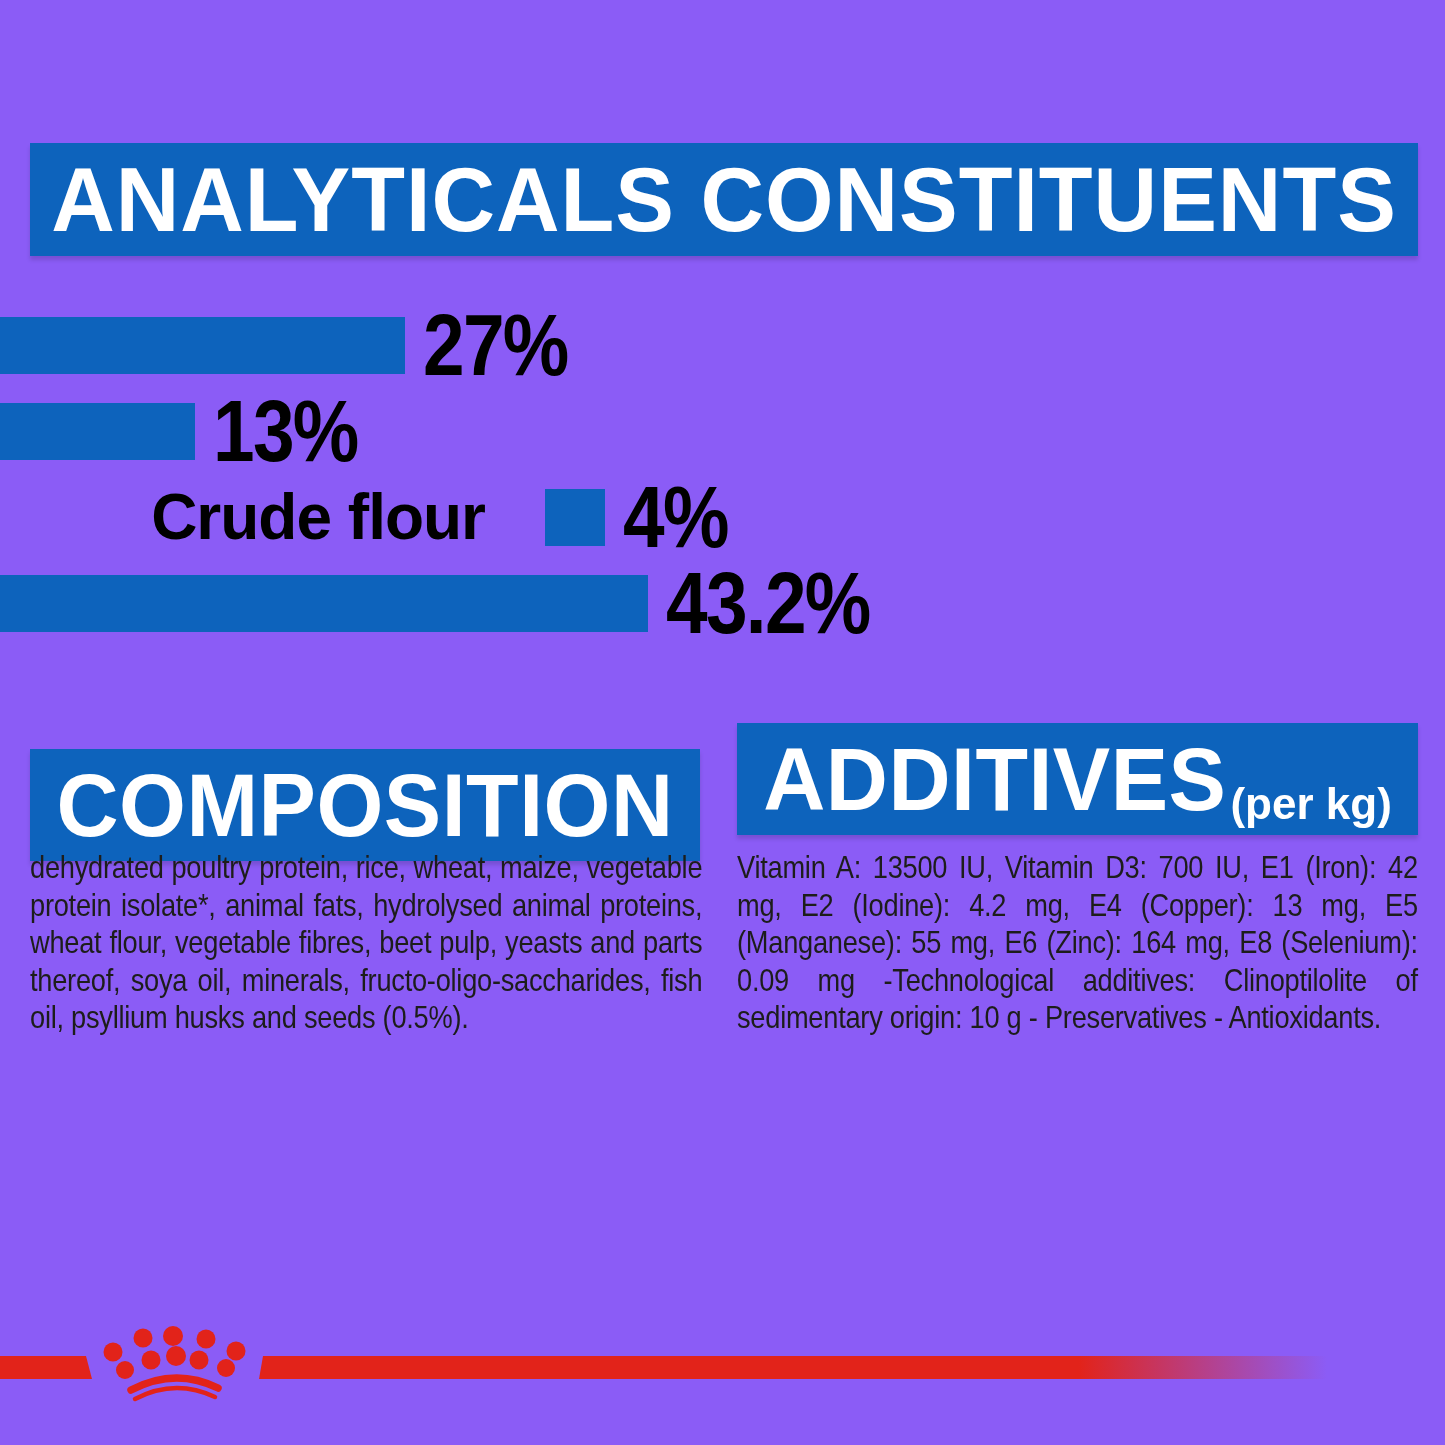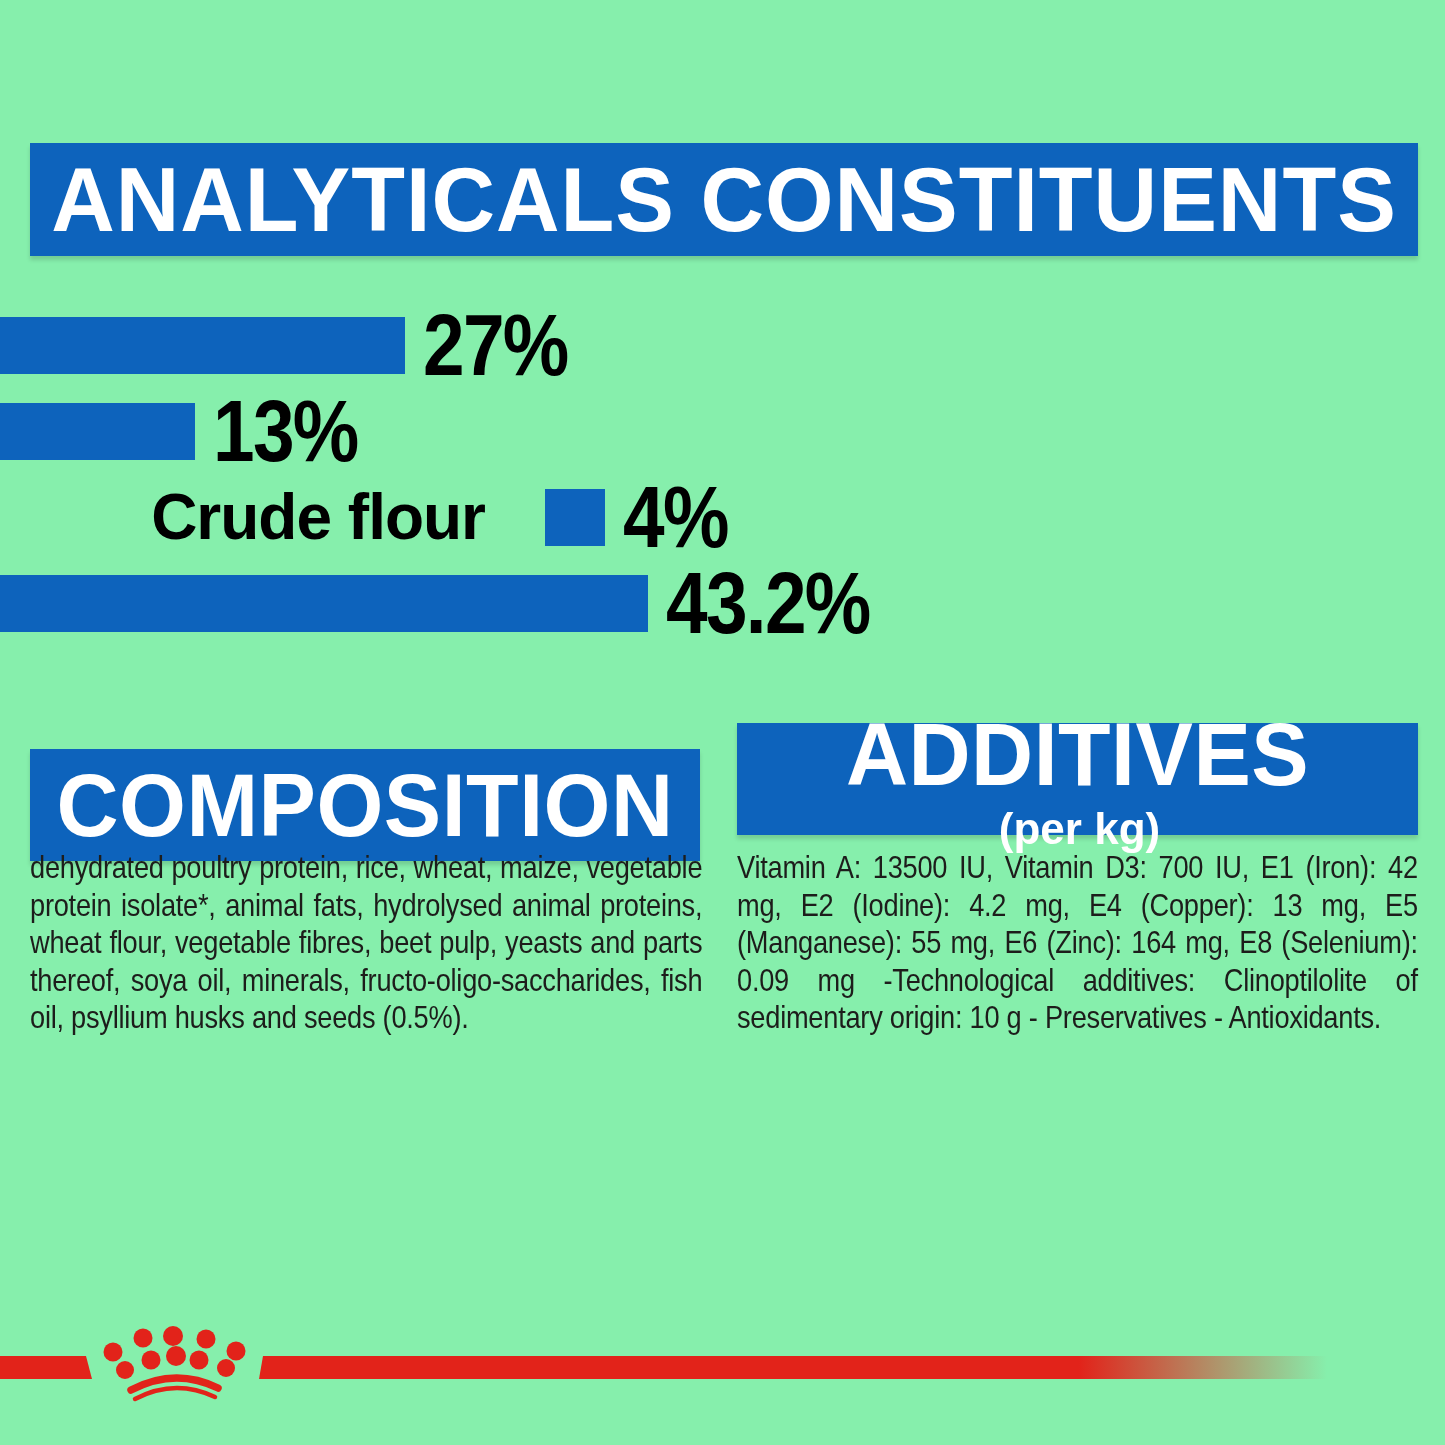--- a/index.html
+++ b/index.html
@@ -1,36 +1,36 @@
 <!DOCTYPE html>
 <html><head>
 <meta charset="utf-8">
 <style>
   html,body{margin:0;padding:0;background:#ffffff;}
   body{
     width:1445px;height:1445px;position:relative;overflow:hidden;
     font-family:"Liberation Sans","DejaVu Sans",sans-serif;
     -webkit-font-smoothing:antialiased;
   }
-  .canvas{position:absolute;inset:0;background:#86efac;padding-left:36px;}
+  .canvas{position:absolute;inset:0;background:#8b5cf6;padding-left:36px;}
 
   
   .banner{
     position:absolute;background:#0D63BC;color:#ffffff;
     display:flex;align-items:center;justify-content:center;
     box-shadow:0 4px 4px rgba(0,0,0,0.14);
   }
   .banner-top{left:30px;top:143px;width:1388px;height:113px;}
   .banner-top .btxt{font-size:88px;font-weight:700;letter-spacing:1px;white-space:nowrap;transform:scaleY(1.04);}
   .banner-comp{left:30px;top:723px;width:670px;height:112px;margin-top:26px;}
   .banner-add{left:737px;top:723px;width:681px;height:112px;}
   .banner-comp .btxt,.banner-add .btxt{font-size:86px;font-weight:700;letter-spacing:0.5px;white-space:nowrap;transform:scaleY(1.04);}
   .perkg{font-size:44px;font-weight:700;margin-left:4px;white-space:nowrap;}
   .banner-add{gap:0;}
-  .banner-add .hgroup{display:flex;align-items:center;flex-direction:column;}
+  .banner-add .hgroup{display:flex;align-items:flex-end;}
 
   
   .chart{position:absolute;left:0;top:302px;width:1445px;}
   .chart-row{display:flex;align-items:center;height:86px;}
   .chart-label{
     width:545px;box-sizing:border-box;padding-right:60px;text-align:right;
     font-size:64px;font-weight:700;color:#000;white-space:nowrap;letter-spacing:-1px;
   }
   .chart-bar{height:57px;background:#0D63BC;flex:0 0 auto;}
   .chart-value{

